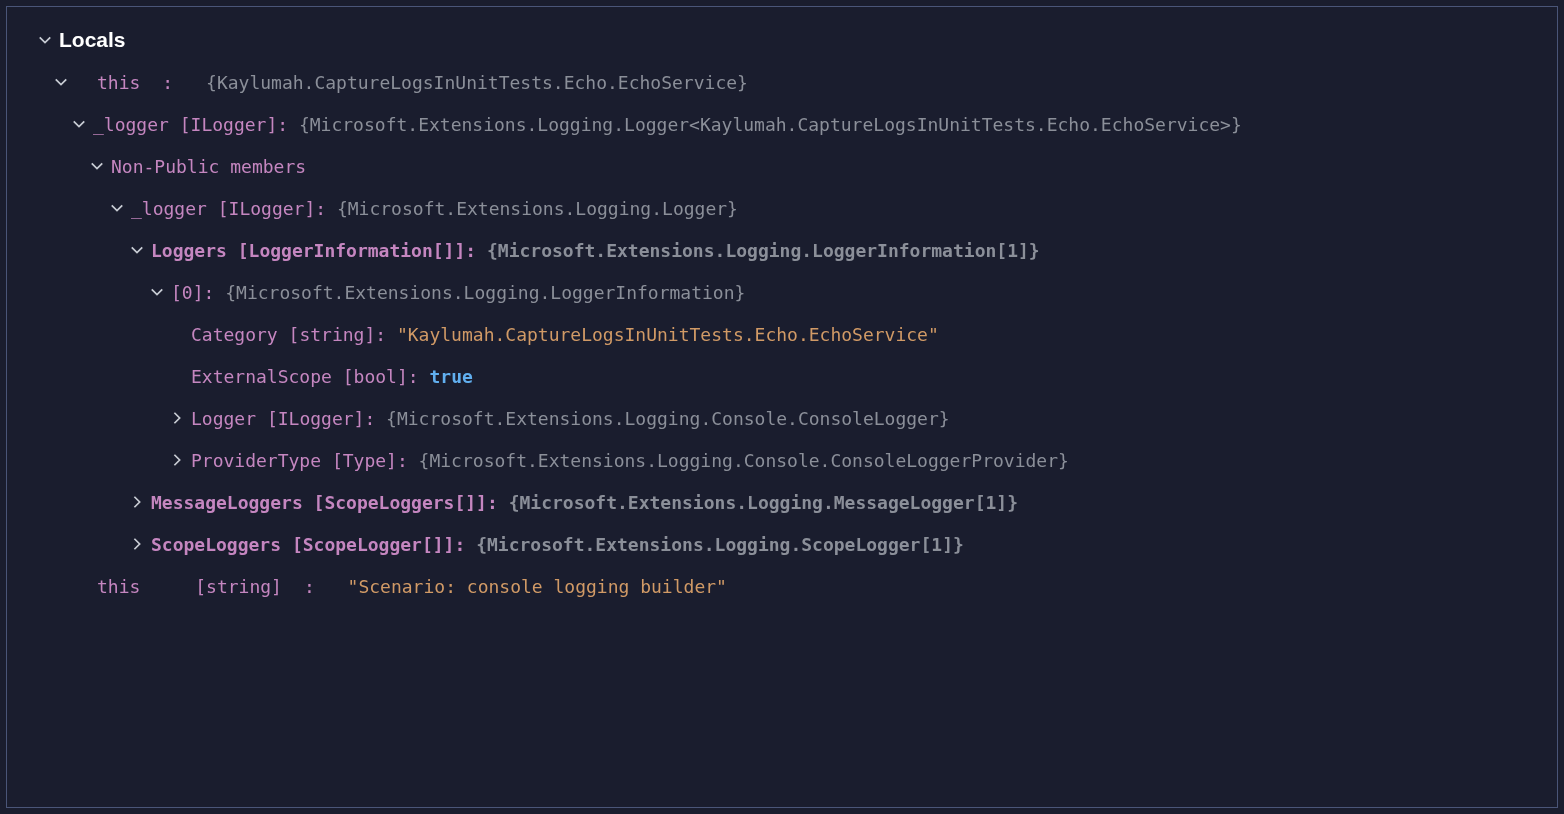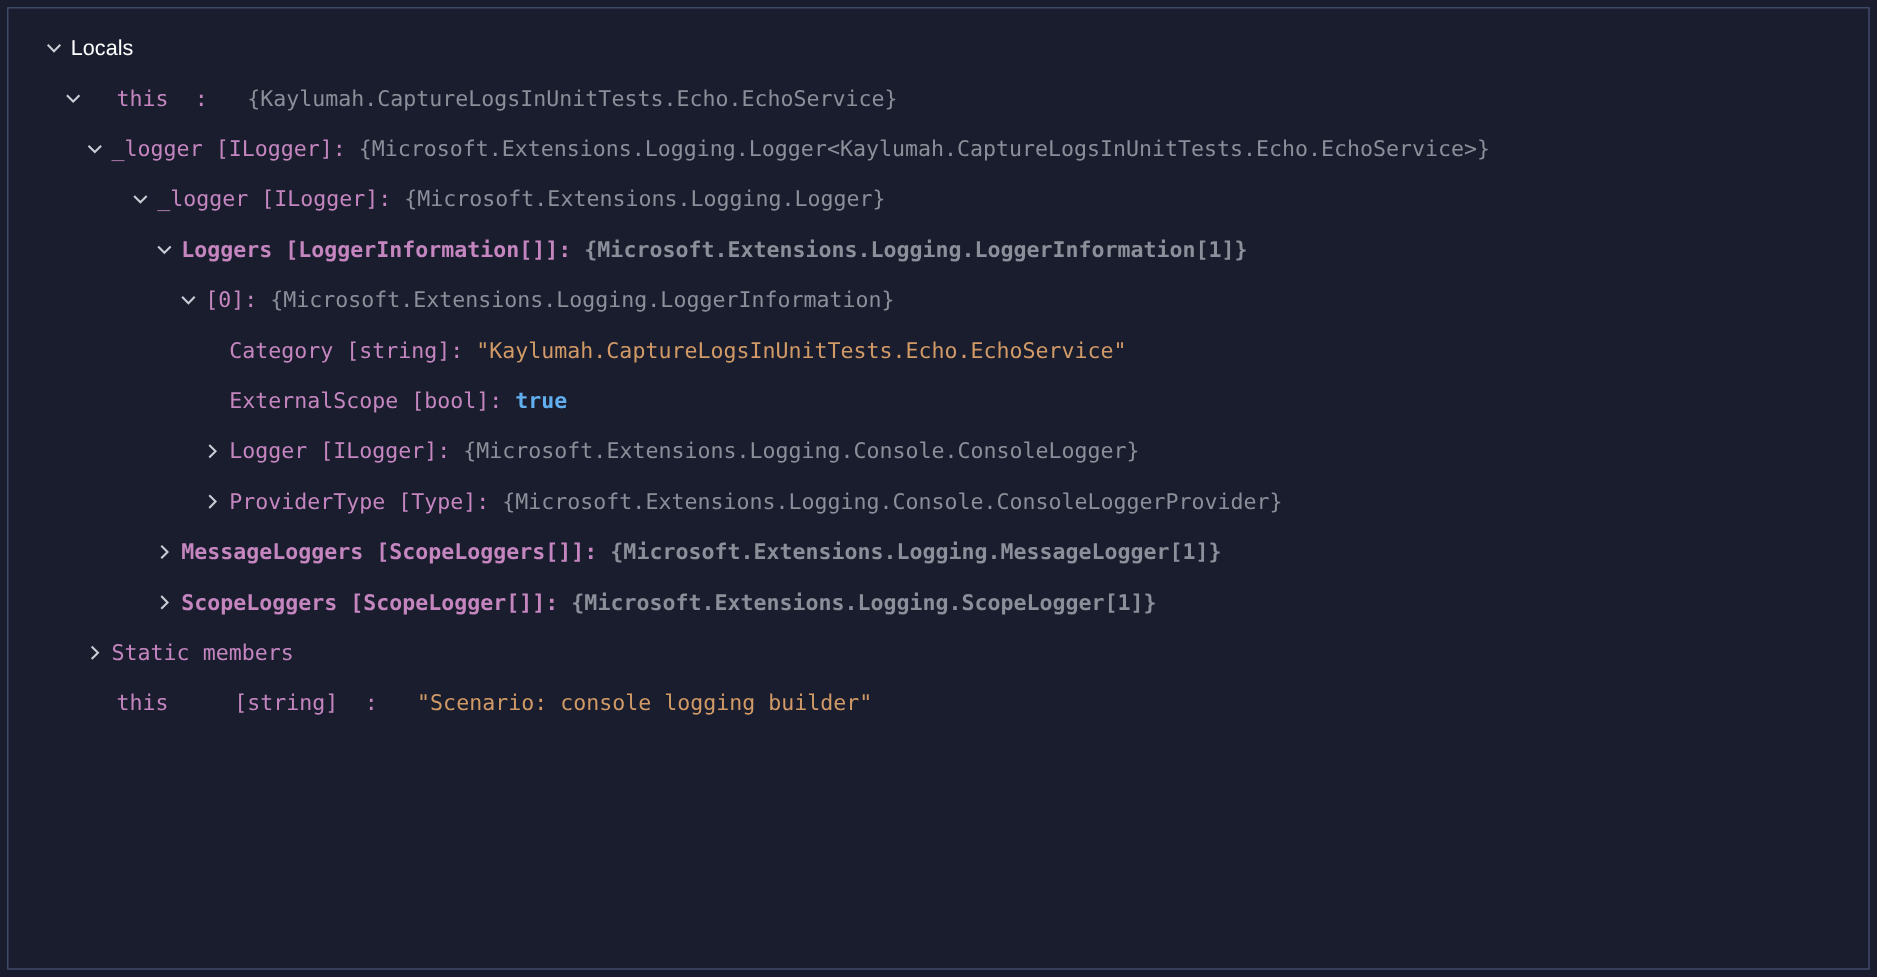--- a/index.html
+++ b/index.html
@@ -37,23 +37,23 @@
     color: #c8ccd4;
     cursor: pointer;
     user-select: none;
   }
   .chevron svg {
     width: 14px;
     height: 14px;
   }
   .header-title {
     color: #ffffff;
-    font-weight: normal;
+    font-weight: bold;
     font-family: -apple-system, BlinkMacSystemFont, 'Segoe UI', sans-serif;
-    font-size: 18px;
+    font-size: 21px;
   }
   .name-purple {
     color: #c586c0;
   }
   .bracket-type {
     color: #c586c0;
   }
   .value-gray {
     color: #8b8f99;
   }
@@ -108,20 +108,28 @@
           <path d="M2 5l6 6 6-6"></path>
         </svg>
     </span>
     <span class="name-purple">_logger</span>
       <span>&nbsp;</span>
     <span class="bracket-type">[ILogger]</span>
       <span class="colon">:&nbsp;</span>
     <span class="value-gray">{Microsoft.Extensions.Logging.Logger&lt;Kaylumah.CaptureLogsInUnitTests.Echo.EchoService&gt;}</span>
   </div>
 
+  <div class="row indent-3">
+    <span class="chevron">
+      <svg viewBox="0 0 16 16" fill="none" stroke="currentColor" stroke-width="2">
+          <path d="M2 5l6 6 6-6"></path>
+        </svg>
+    </span>
+    <span class="name-purple">Non-Public members</span>
+  </div>
 
   <div class="row indent-4">
     <span class="chevron">
       <svg viewBox="0 0 16 16" fill="none" stroke="currentColor" stroke-width="2">
           <path d="M2 5l6 6 6-6"></path>
         </svg>
     </span>
     <span class="name-purple">_logger</span>
       <span>&nbsp;</span>
     <span class="bracket-type">[ILogger]</span>
@@ -216,28 +224,20 @@
           <path d="M5 2l6 6-6 6"></path>
         </svg>
     </span>
     <span class="name-purple">ScopeLoggers</span>
       <span>&nbsp;</span>
     <span class="bracket-type">[ScopeLogger[]]</span>
       <span class="colon">:&nbsp;</span>
     <span class="value-gray">{Microsoft.Extensions.Logging.ScopeLogger[1]}</span>
   </div>
 
-  <div class="row indent-2">
-    <span class="chevron">
-      <svg viewBox="0 0 16 16" fill="none" stroke="currentColor" stroke-width="2">
-          <path d="M5 2l6 6-6 6"></path>
-        </svg>
-    </span>
-    <span class="name-purple">Static members</span>
-  </div>
 
   <div class="row indent-1">
     <span class="no-chevron-pad"></span>
     <span class="name-purple">this</span>
       <span>&nbsp;</span>
     <span class="bracket-type">[string]</span>
       <span class="colon">:&nbsp;</span>
     <span class="value-orange">"Scenario: console logging builder"</span>
   </div>
 

